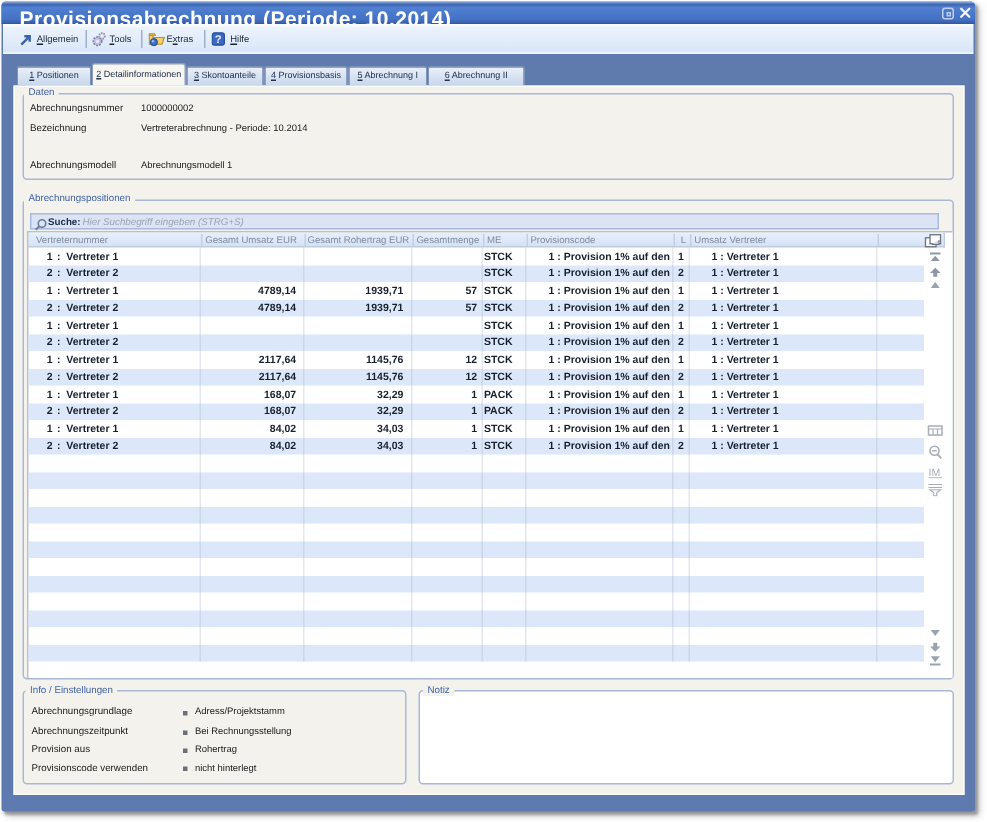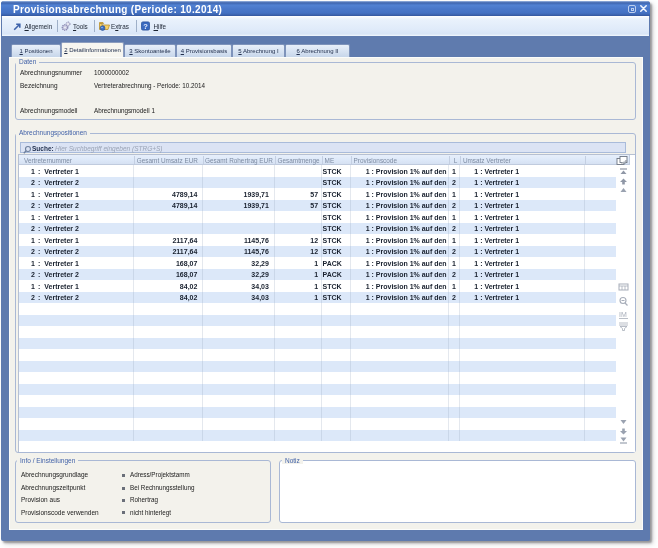--- a/index.html
+++ b/index.html
@@ -4,21 +4,21 @@
 <style>
 * { margin:0; padding:0; box-sizing:border-box; }
 html,body { width:658px; height:548px; background:#ffffff; font-family:"Liberation Sans",sans-serif; overflow:hidden; }
 body { position:relative; }
 #win { position:absolute; left:1px; top:1px; width:649px; height:540px;
   background:#5e7aae; border-radius:3px 3px 2px 2px;
   box-shadow:2px 2px 2px rgba(115,115,118,.65), 3px 3px 5px rgba(150,150,155,.45); }
 #titlebar { position:absolute; left:0; top:0; right:0; height:15px;
   border-radius:3px 3px 0 0;
   background:linear-gradient(180deg,#9db8e2 0%,#3f65ae 12%,#5181d2 28%,#4a78ca 50%,#4371c3 80%,#3a61ab 94%,#32549b 100%); }
-#titletext { position:absolute; left:12px; top:3px; font-size:10px; font-weight:bold; color:#ffffff; letter-spacing:0.32px; white-space:nowrap; }
+#titletext { position:absolute; left:12px; top:3px; font-size:14px; font-weight:bold; color:#ffffff; letter-spacing:0.32px; white-space:nowrap; }
 #btn-rest { position:absolute; left:627px; top:4px; width:8px; height:8px; border:1px solid #bdcfee; border-radius:2px; }
 #btn-rest div { position:absolute; left:1.5px; top:1.5px; width:3px; height:3px; border:1px solid #bdcfee; }
 #btn-x { position:absolute; left:638px; top:3px; width:9px; height:9px; }
 #toolbar { position:absolute; left:1px; top:15px; right:1px; height:20px;
   background:linear-gradient(180deg,#ffffff 0%,#eaf2fc 15%,#dfeaf9 70%,#d8e5f6 90%,#f4f9fe 100%); }
 .tbtext { position:absolute; top:7px; font-size:6.3px; color:#1c2533; white-space:nowrap; }
 .tbsep { position:absolute; top:4px; height:12px; width:1px; background:#9fb0c8; }
 #tabband { position:absolute; left:1px; top:35px; right:1px; height:21px; background:#5f7bae; }
 .tab { position:absolute; bottom:0; height:13px; background:linear-gradient(180deg,#e9f0fa 0%,#d5e1f1 60%,#c7d6ea 100%);
   border:1px solid #7e93ba; border-bottom:none; border-radius:2px 2px 0 0;

